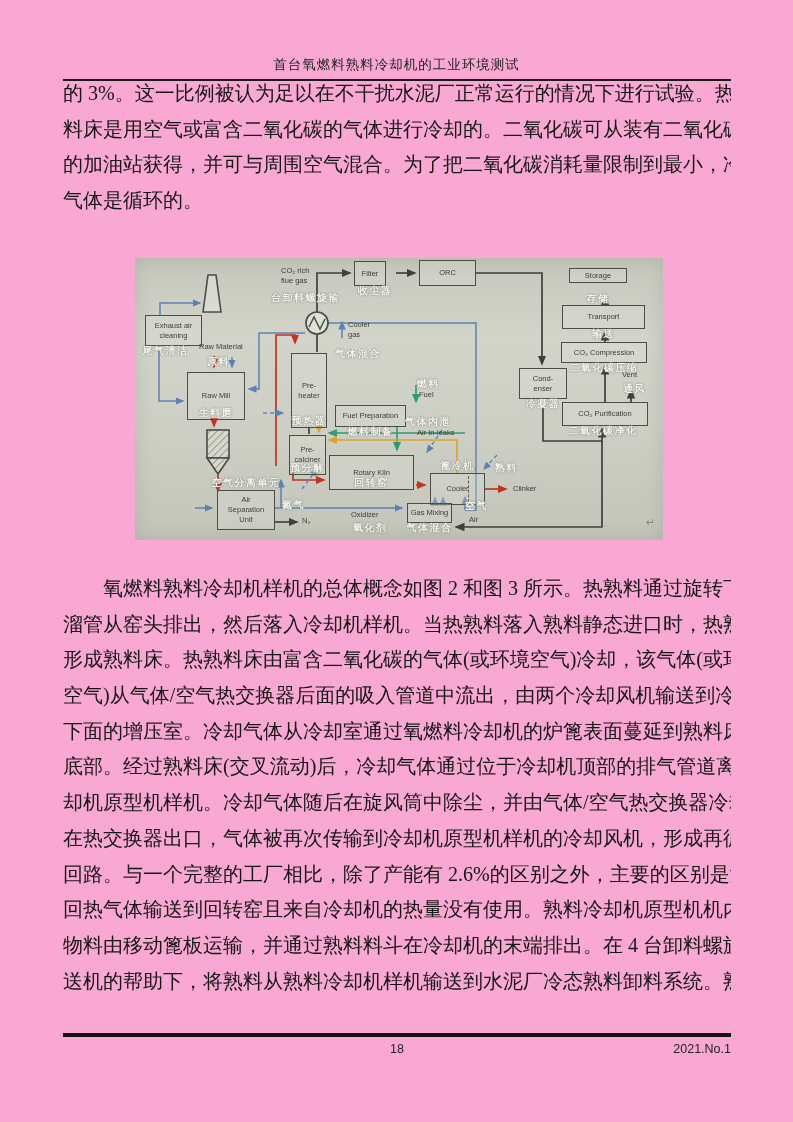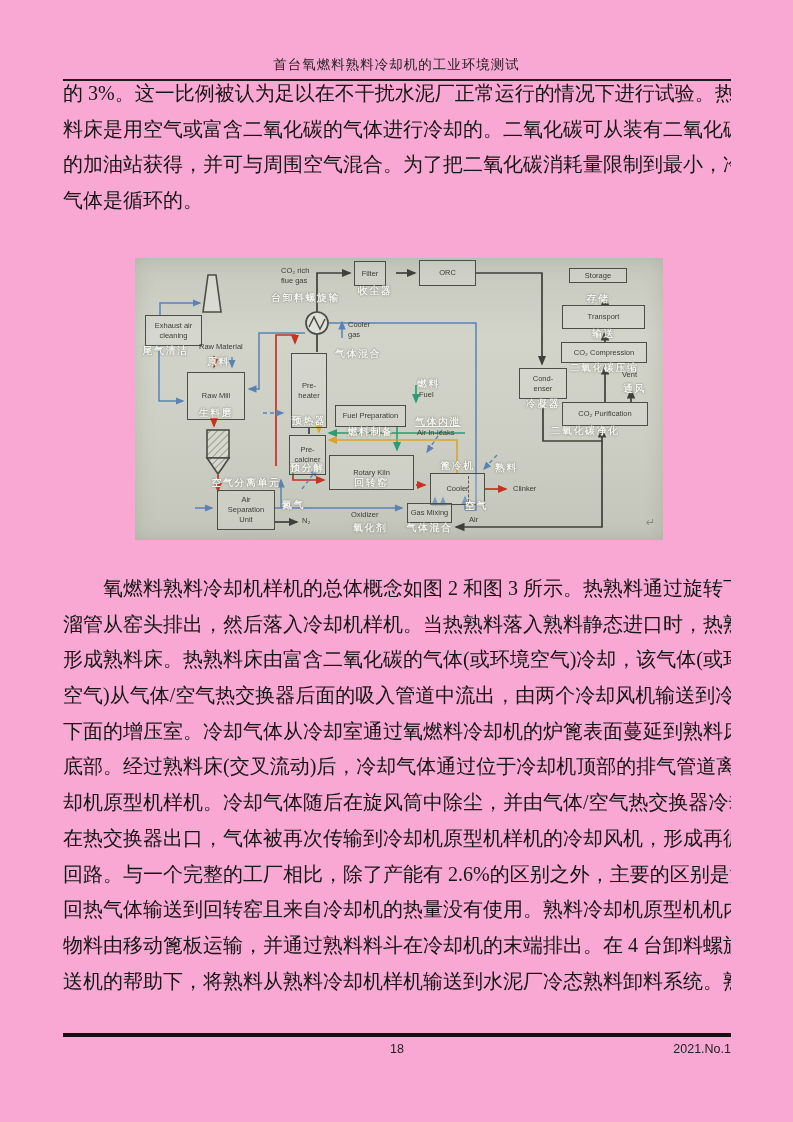--- a/index.html
+++ b/index.html
@@ -205,40 +205,40 @@
         <div class="fnode" style="left: 434px; top: 10px; width: 58px; height: 15px;">Storage</div>
         <div class="fzh" style="left: 463px; top: 34px; transform: translateX(-50%);">存储</div>
         <div class="fnode" style="left: 427px; top: 47px; width: 83px; height: 24px;">Transport</div>
         <div class="fzh" style="left: 468.5px; top: 69px; transform: translateX(-50%);">输送</div>
         <div class="fnode" style="left: 426px; top: 84px; width: 86px; height: 21px;">CO₂ Compression</div>
         <div class="fzh" style="left: 469px; top: 103px; transform: translateX(-50%);">二氧化碳压缩</div>
         <div class="fnode" style="left: 384px; top: 110px; width: 48px; height: 31px;">Cond-
 enser</div>
         <div class="fzh" style="left: 408px; top: 139px; transform: translateX(-50%);">冷凝器</div>
         <div class="fnode" style="left: 427px; top: 144px; width: 86px; height: 24px;">CO₂ Purification</div>
-        <div class="fzh" style="left: 450px; top: 166px; transform: translateX(-50%);">二氧化碳净化</div>
+        <div class="fzh" style="left: 468px; top: 166px; transform: translateX(-50%);">二氧化碳净化</div>
         <div class="fen" style="left: 146px; top: 8px;">CO₂ rich
 flue gas</div>
         <div class="fzh" style="left: 136px; top: 33px;">台卸料螺旋输</div>
         <div class="fen" style="left: 213px; top: 62px;">Cooler
 gas</div>
         <div class="fzh" style="left: 200px; top: 89px;">气体混合</div>
         <div class="fen" style="left: 64px; top: 84px;">Raw Material</div>
         <div class="fzh" style="left: 72px; top: 97px;">原料</div>
         <div class="fen" style="left: 167px; top: 258px;">N₂</div>
         <div class="fzh" style="left: 147px; top: 240px;">氮气</div>
         <div class="fen" style="left: 216px; top: 252px;">Oxidizer</div>
         <div class="fzh" style="left: 218px; top: 263px;">氧化剂</div>
         <div class="fen" style="left: 334px; top: 257px;">Air</div>
         <div class="fzh" style="left: 330px; top: 241px;">空气</div>
         <div class="fen" style="left: 378px; top: 226px;">Clinker</div>
         <div class="fzh" style="left: 360px; top: 203px;">熟料</div>
         <div class="fzh" style="left: 282px; top: 119px;">燃料</div>
         <div class="fen" style="left: 284px; top: 132px;">Fuel</div>
-        <div class="fzh" style="left: 280px; top: 157px; text-decoration: underline;">气体内泄</div>
+        <div class="fzh" style="left: 270px; top: 157px;">气体内泄</div>
         <div class="fen" style="left: 282px; top: 170px;">Air In-leaks</div>
         <div class="fen" style="left: 487px; top: 112px;">Vent</div>
         <div class="fzh" style="left: 488px; top: 124px;">通风</div>
         <div class="fzh fmuted" style="left: 511px; top: 258px;">↵</div>
       </div>
   </div>
 
 
   <div class="para p2">
     <div class="pline indent">氧燃料熟料冷却机样机的总体概念如图 2 和图 3 所示。热熟料通过旋转下料</div>

